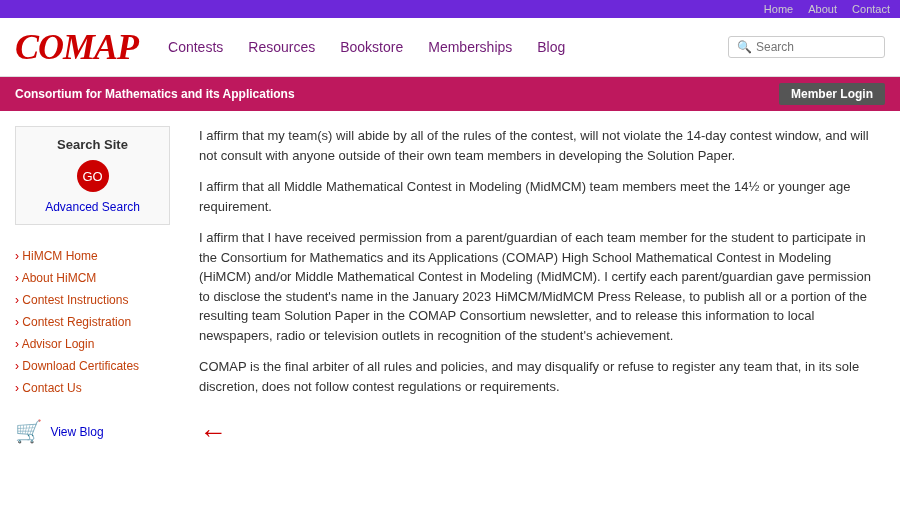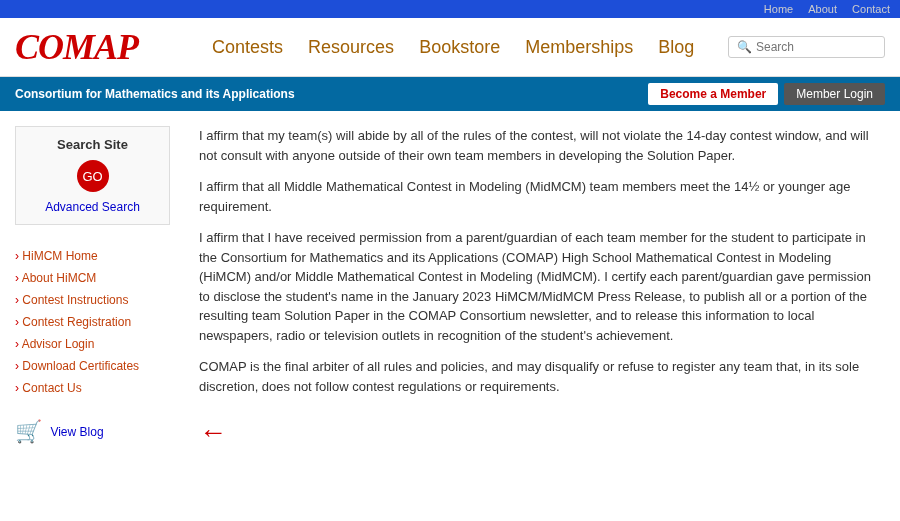--- a/index.html
+++ b/index.html
@@ -1,34 +1,33 @@
 <!DOCTYPE html>
 <html><head>
   <meta charset="utf-8">
   <style>
     * { margin: 0; padding: 0; box-sizing: border-box; }
     body { font-family: Arial, sans-serif; font-size: 13px; color: #333; background: #fff; width: 900px; }
 
     
     .top-bar {
-      background: #1d4ed8;
+      background: #6d28d9;
       color: #ccc;
       font-size: 11px;
       text-align: right;
       padding: 3px 10px;
     }
     .top-bar a { color: #ccc; text-decoration: none; margin-left: 12px; }
 
     
     .header {
       display: flex;
       align-items: center;
       padding: 8px 15px;
       border-bottom: 1px solid #ddd;
-      gap: 44px;
     }
     .logo {
       display: flex;
       align-items: center;
       margin-right: 30px;
     }
     .logo-text {
       font-size: 36px;
       font-weight: bold;
       font-style: italic;
@@ -36,44 +35,44 @@
       letter-spacing: -1px;
       font-family: Georgia, serif;
     }
     .main-nav {
       display: flex;
       align-items: center;
       flex: 1;
       gap: 25px;
     }
     .main-nav a {
-      color: #a16207;
-      text-decoration: none;
-      font-size: 18px;
+      color: #701a75;
+      text-decoration: none;
+      font-size: 14px;
     }
     .search-box {
       display: flex;
       align-items: center;
       border: 1px solid #ccc;
       border-radius: 3px;
       padding: 3px 8px;
       margin-left: auto;
     }
     .search-box input {
       border: none;
       outline: none;
       font-size: 12px;
       width: 120px;
       color: #999;
     }
     .search-icon-unicode { color: #999; font-size: 12px; margin-right: 4px; }
 
     
     .red-banner {
-      background: #0369a1;
+      background: #be185d;
       color: #fff;
       font-size: 12px;
       padding: 6px 15px;
       display: flex;
       align-items: center;
     }
     .red-banner .tagline { flex: 1; font-weight: bold; }
     .btn-member {
       background: #fff;
       color: #cc0000;
@@ -84,21 +83,21 @@
       cursor: pointer;
       margin-right: 6px;
       border-radius: 2px;
     }
     .btn-login {
       background: #555;
       color: #fff;
       border: none;
       padding: 4px 12px;
       font-size: 12px;
-      font-weight: normal;
+      font-weight: bold;
       cursor: pointer;
       border-radius: 2px;
     }
 
     
     .content-wrapper {
       display: flex;
       padding: 15px;
       gap: 29px;
     }
@@ -228,21 +227,20 @@
     <a>Blog</a>
     <div class="search-box">
       <span class="search-icon-unicode">🔍</span>
       <input type="text" placeholder="Search" style="">
     </div>
   </nav>
 </div>
 
 <div class="red-banner">
   <span class="tagline">Consortium for Mathematics and its Applications</span>
-  <button class="btn-member">Become a Member</button>
   <button class="btn-login">Member Login</button>
 </div>
 
 <div class="content-wrapper">
 
   <div class="sidebar">
     <div class="search-site-box">
       <div class="search-site-title">Search Site</div>
       <button class="go-btn">GO</button>
       <a class="adv-search-link">Advanced Search</a>

